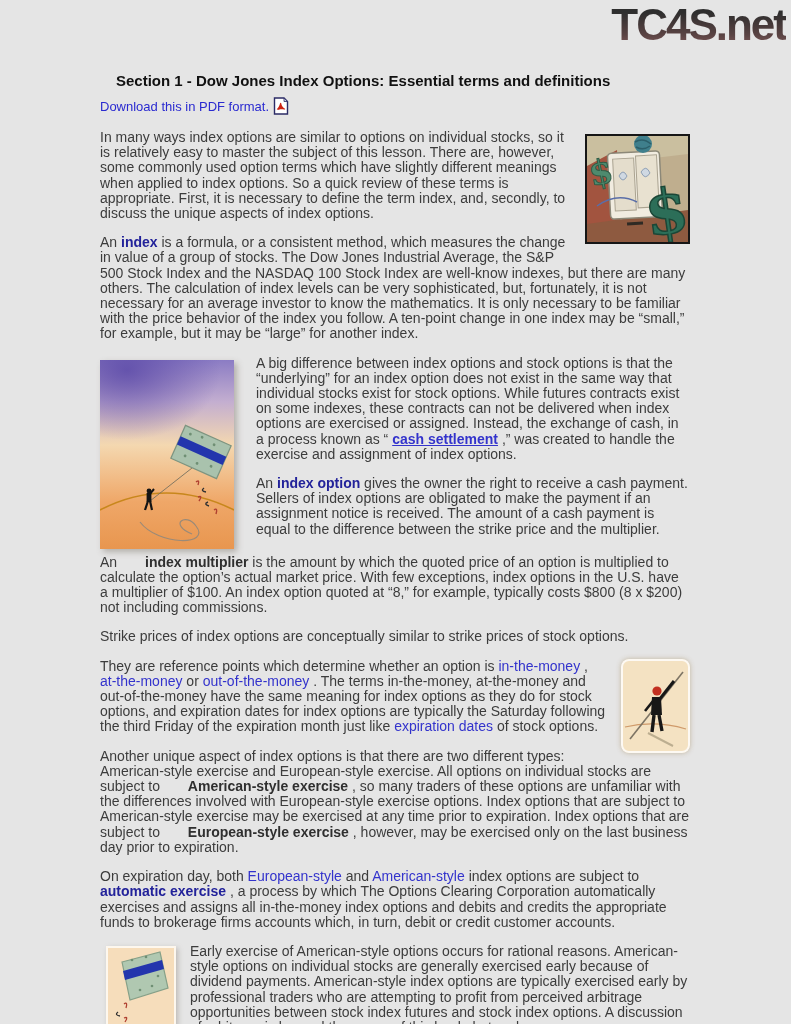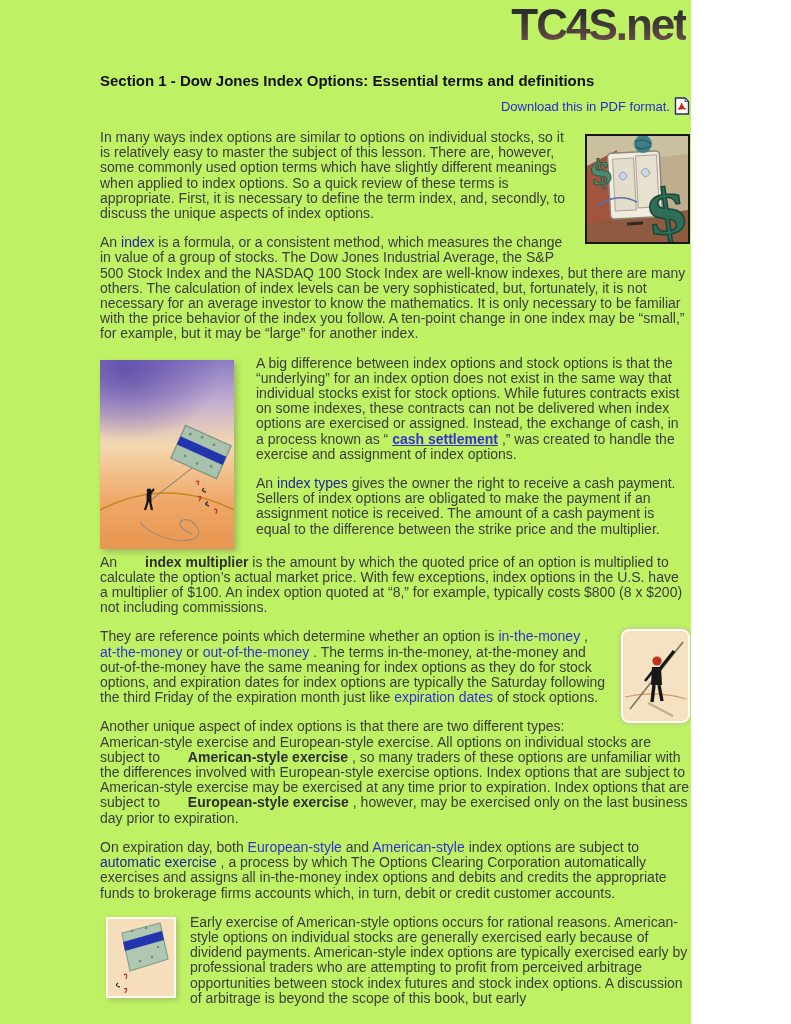--- a/index.html
+++ b/index.html
@@ -1,31 +1,31 @@
 <!DOCTYPE html>
 <html><head>
 <meta charset="utf-8">
 <style>
   html,body{margin:0;padding:0;background:#ffffff;}
-  .page{position:relative;width:691px;height:1024px;background:#bef264;overflow:hidden;
+  .page{position:relative;width:791px;height:1024px;background:#e5e5e5;overflow:hidden;
         font-family:"Liberation Sans",sans-serif;color:#3c3c3c;}
   
   .tc4s{position:absolute;top:0;right:5px;font-size:44px;font-weight:bold;letter-spacing:-2px;
         font-family:"Liberation Sans",sans-serif;
         background:linear-gradient(to bottom,#2e2e2e 25%,#5a4343 70%,#8a6060 100%);
         -webkit-background-clip:text;background-clip:text;color:transparent;}
   .content{position:absolute;left:100px;top:72px;width:590px;}
-  h1{font-size:15px;line-height:18px;font-weight:bold;color:#111;margin:0 0 7px 0;}
-  .dl-row{text-align:right;margin:0 0 12px 0;font-size:13px;}
+  h1{font-size:15px;line-height:18px;font-weight:bold;color:#111;margin:0 0 7px 16px;}
+  .dl-row{text-align:left;margin:0 0 12px 0;font-size:13px;}
   .dl-link{color:#2a2ad0;text-decoration:none;cursor:pointer;}
   .pdf-ic{display:inline-block;vertical-align:-4px;margin-left:4px;}
   p{font-size:14px;line-height:15.2px;margin:0 0 14px 0;}
   a.lnk{color:#3333cc;text-decoration:none;cursor:pointer;}
   a.lnk.u{text-decoration:underline;font-weight:bold;}
-  a.blnk{color:#22229a;font-weight:normal;text-decoration:none;cursor:pointer;}
+  a.blnk{color:#22229a;font-weight:bold;text-decoration:none;cursor:pointer;}
   b.term{color:#2f2f2f;font-weight:bold;margin-left:24px;}
   
   .collage{float:right;width:101px;height:106px;margin:4px 0 8px 10px;border:2px solid #161616;}
   .kite{float:left;width:134px;height:189px;margin:4px 22px 6px 0;
         box-shadow:3px 3px 6px rgba(120,110,100,.45);}
   .figure{float:right;width:69px;height:94px;margin:0 0 6px 14px;border-radius:8px;overflow:hidden;
         box-shadow:0 0 5px rgba(190,175,150,.9);}
   .kite-sm{float:left;width:70px;height:81px;margin:2px 14px 4px 6px;
         box-shadow:2px 2px 5px rgba(130,120,110,.4);}
   .clear{clear:both;}
@@ -124,24 +124,25 @@
         <path d="M96 122 q4 -3 2 3" stroke="#b04030"></path>
         <path d="M104 128 q-4 3 2 4" stroke="#333333"></path>
         <path d="M98 137 q5 -2 1 4" stroke="#b04030"></path>
         <path d="M108 142 q-5 2 1 4" stroke="#333333"></path>
         <path d="M114 150 q4 -3 2 4" stroke="#b04030"></path>
       </g>
     </svg></div>
 
     <p><span>A big difference between index options and stock options is that the “underlying” for an index option does not exist in the same way that individual stocks exist for stock options. While futures contracts exist on some indexes, these contracts can not be delivered when index options are exercised or assigned. Instead, the exchange of cash, in a process known as “ </span><a class="lnk u">cash settlement</a><span> ,” was created to handle the exercise and assignment of index options.</span></p>
 
-    <p><span>An </span><a class="blnk">index types</a><span> gives the owner the right to receive a cash payment. Sellers of index options are obligated to make the payment if an assignment notice is received. The amount of a cash payment is equal to the difference between the strike price and the multiplier.</span></p>
+    <p><span>An </span><a class="blnk">index option</a><span> gives the owner the right to receive a cash payment. Sellers of index options are obligated to make the payment if an assignment notice is received. The amount of a cash payment is equal to the difference between the strike price and the multiplier.</span></p>
 
     <p class="clear"><span>An </span><b class="term">index multiplier</b><span> is the amount by which the quoted price of an option is multiplied to calculate the option’s actual market price. With few exceptions, index options in the U.S. have a multiplier of $100. An index option quoted at “8,” for example, typically costs $800 (8 x $200) not including commissions.</span></p>
 
+    <p><span>Strike prices of index options are conceptually similar to strike prices of stock options.</span></p>
 
     <div class="figure"><svg width="69" height="94" viewBox="0 0 69 94">
       <rect width="69" height="94" rx="8" fill="#f4e2c2"></rect>
       <rect x="1" y="1" width="67" height="92" rx="7" fill="none" stroke="#ffffff" stroke-width="2" opacity="0.8"></rect>
       <path d="M4 68 Q 34 61 65 70" stroke="#cf9a6a" stroke-width="1.2" fill="none"></path>
       <line x1="9" y1="80" x2="62" y2="13" stroke="#7d7464" stroke-width="1.6"></line>
       <line x1="27" y1="74" x2="52" y2="87" stroke="#8f8468" stroke-width="2" opacity="0.55"></line>
       <g>
         <path d="M31 38 L40 38 L41 56 L30 56 Z" fill="#171717"></path>
         <line x1="33" y1="56" x2="31" y2="73" stroke="#171717" stroke-width="3.4"></line>

